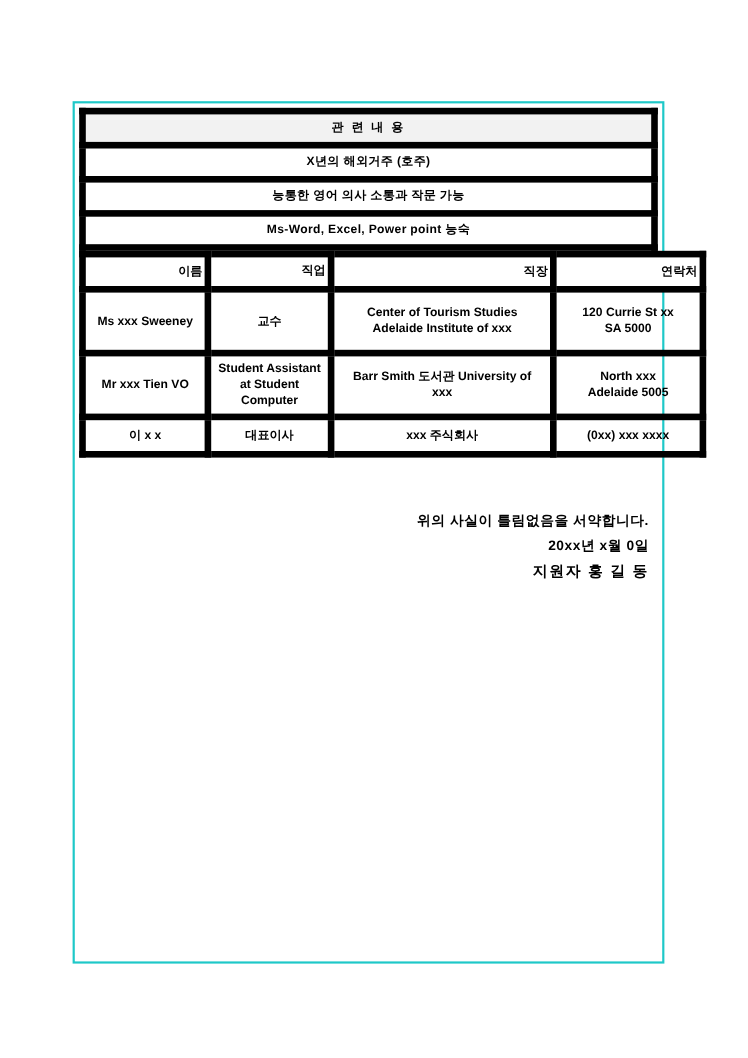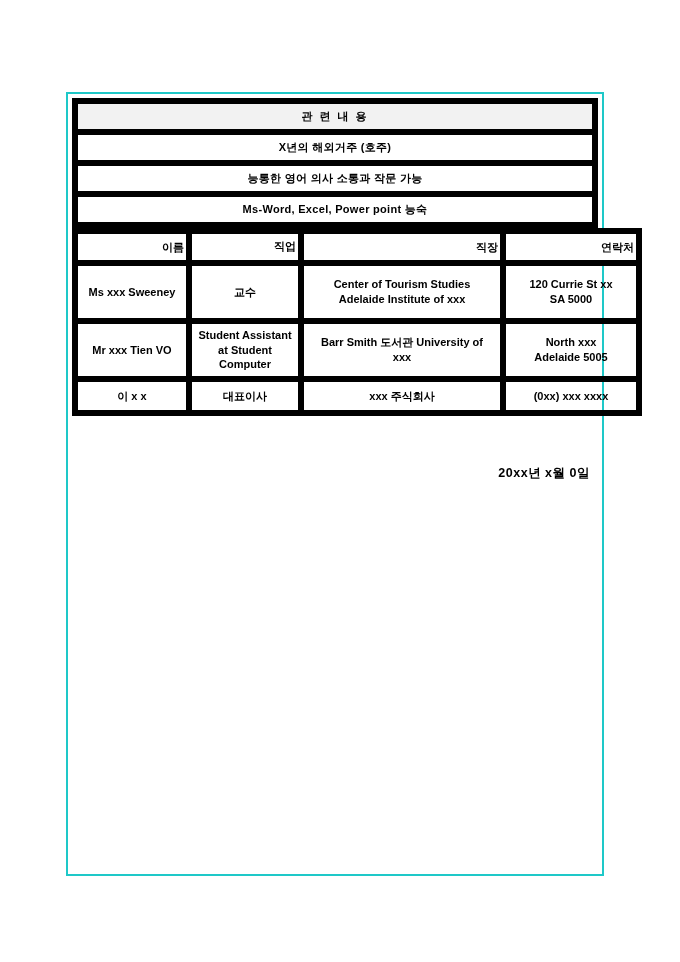--- a/index.html
+++ b/index.html
@@ -176,17 +176,19 @@
         <tr>
           <td class="cell-short">이 x x</td>
           <td class="cell-short">대표이사</td>
           <td class="cell-short">xxx 주식회사</td>
           <td class="cell-short">(0xx) xxx xxxx</td>
         </tr>
       </tbody>
     </table>
 
     <div class="closing">
+      <div>위의 사실이 틀림없음을 서약합니다.</div>
       <div>20xx년 x월 0일</div>
+      <div class="sign">지원자 홍 길 동</div>
     </div>
 
   </div>
 </div>
 
 </body></html>

